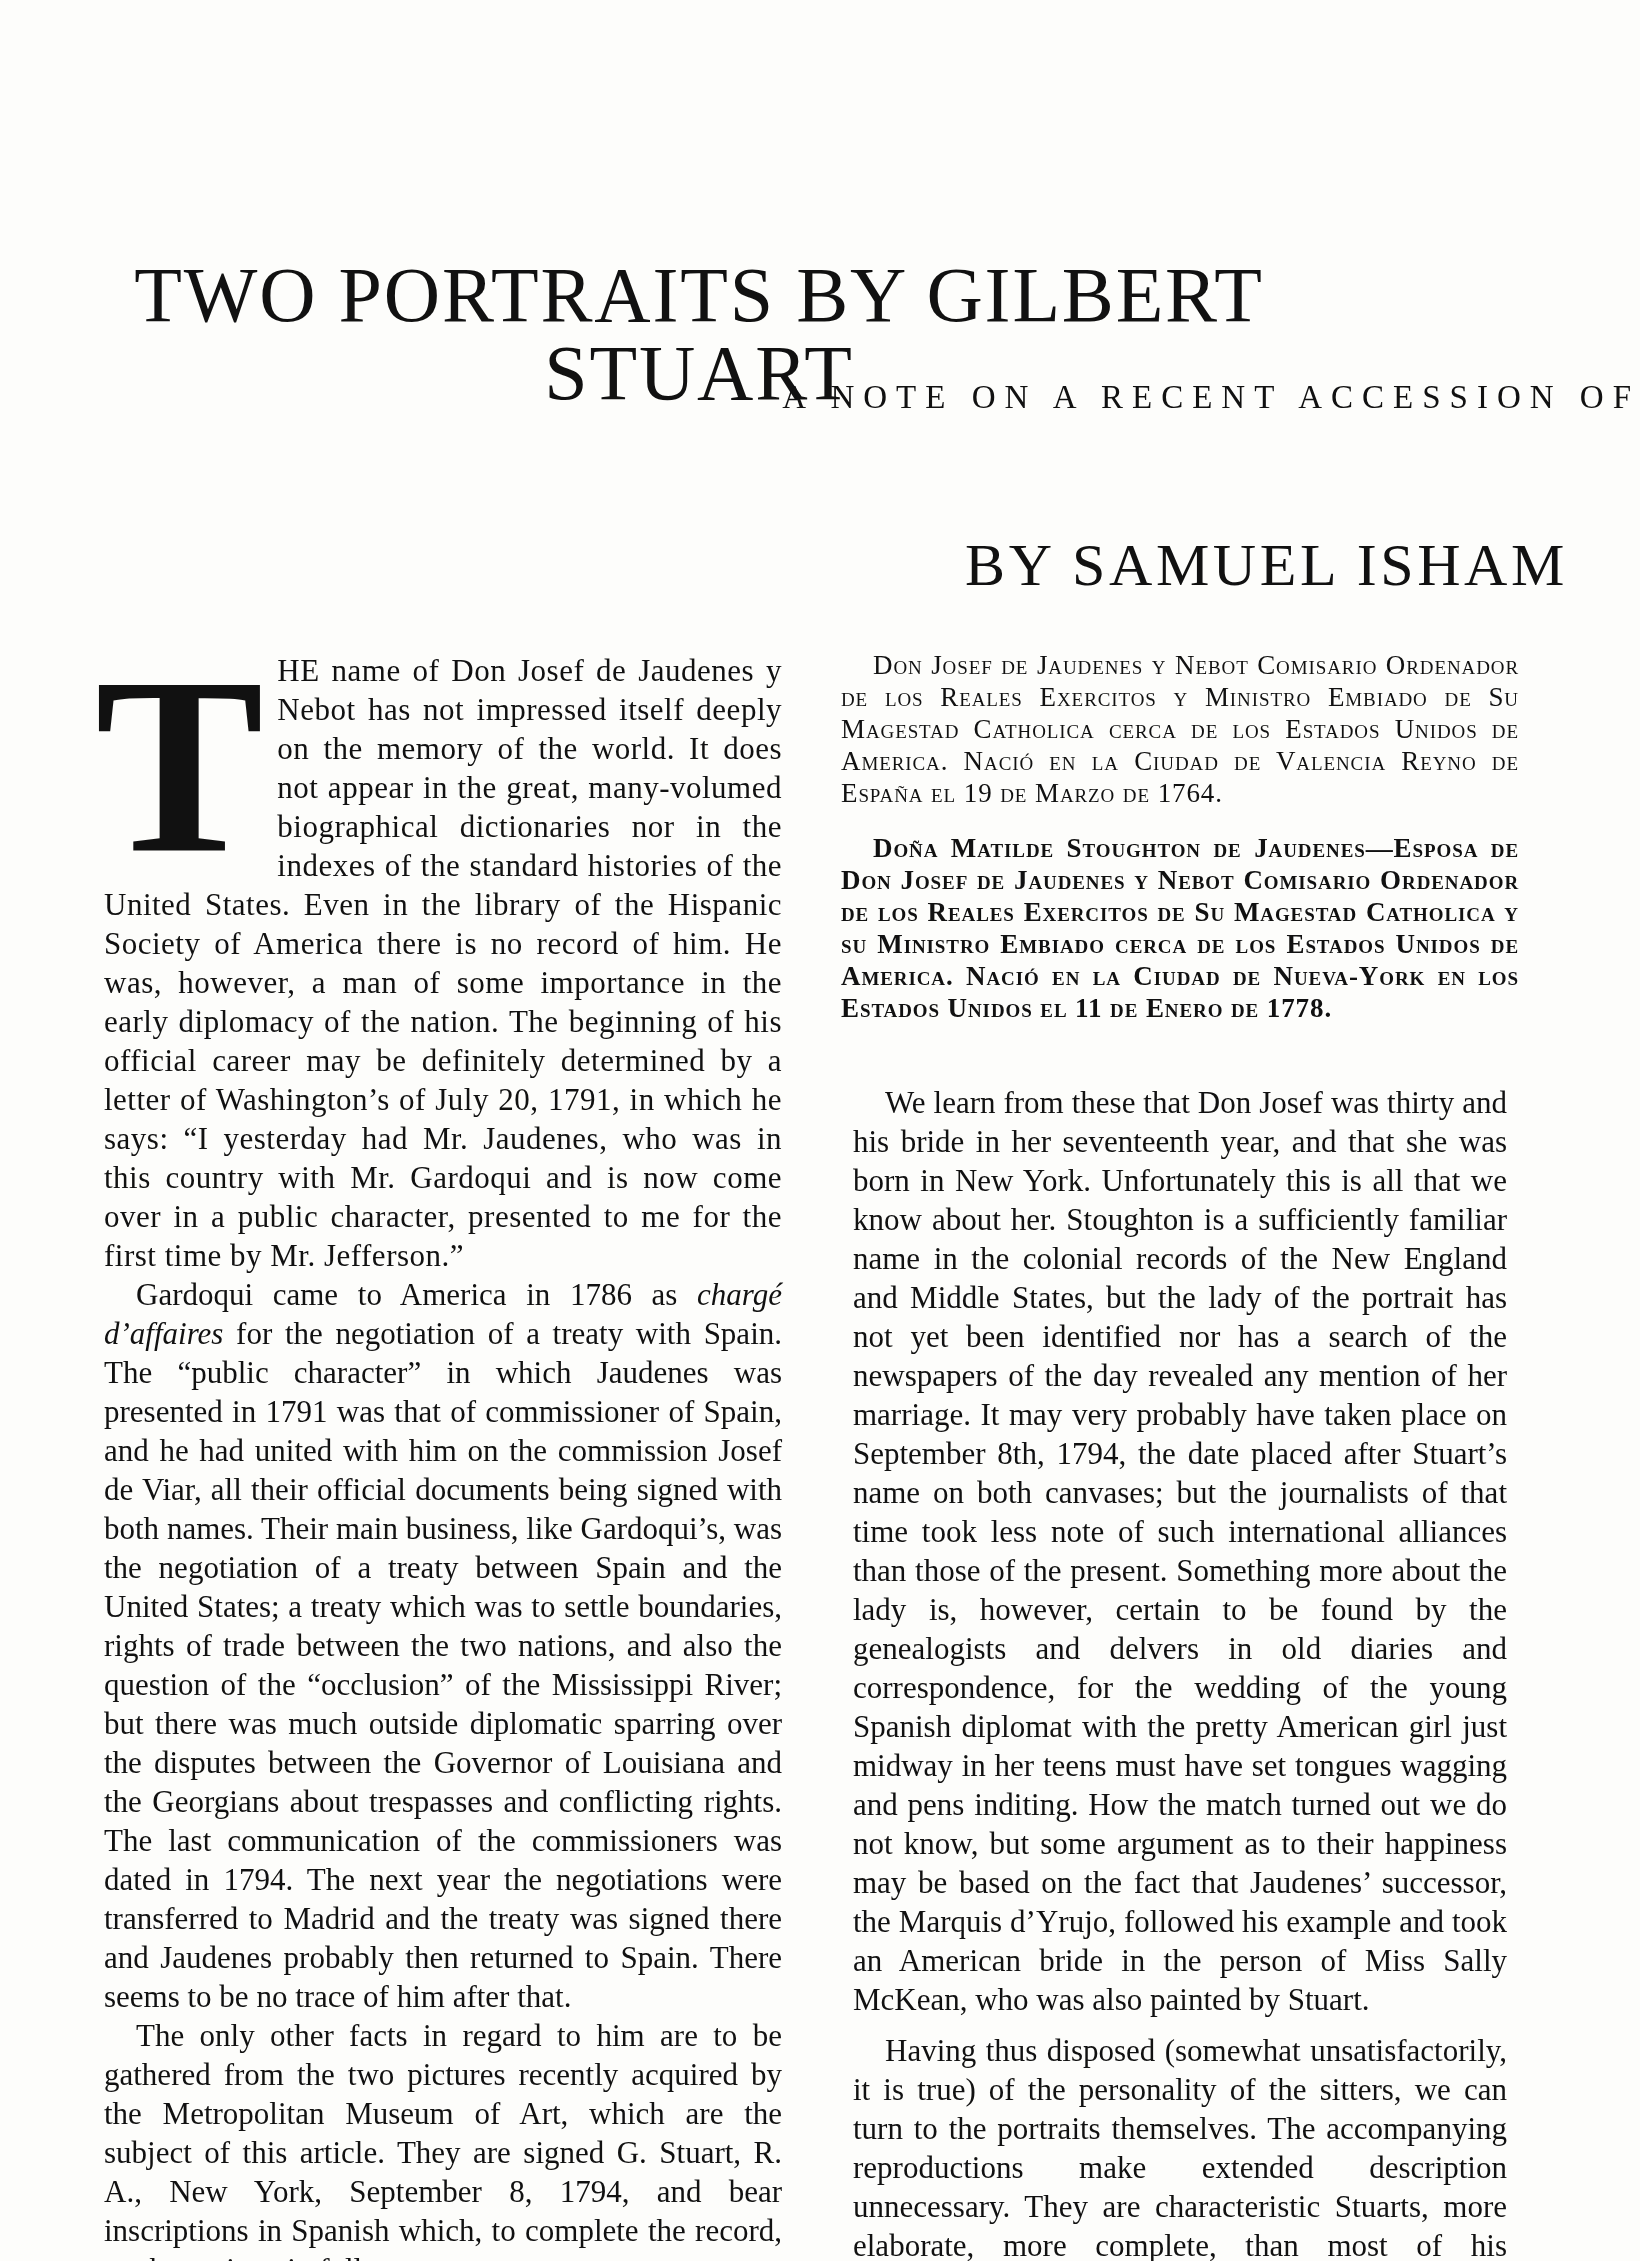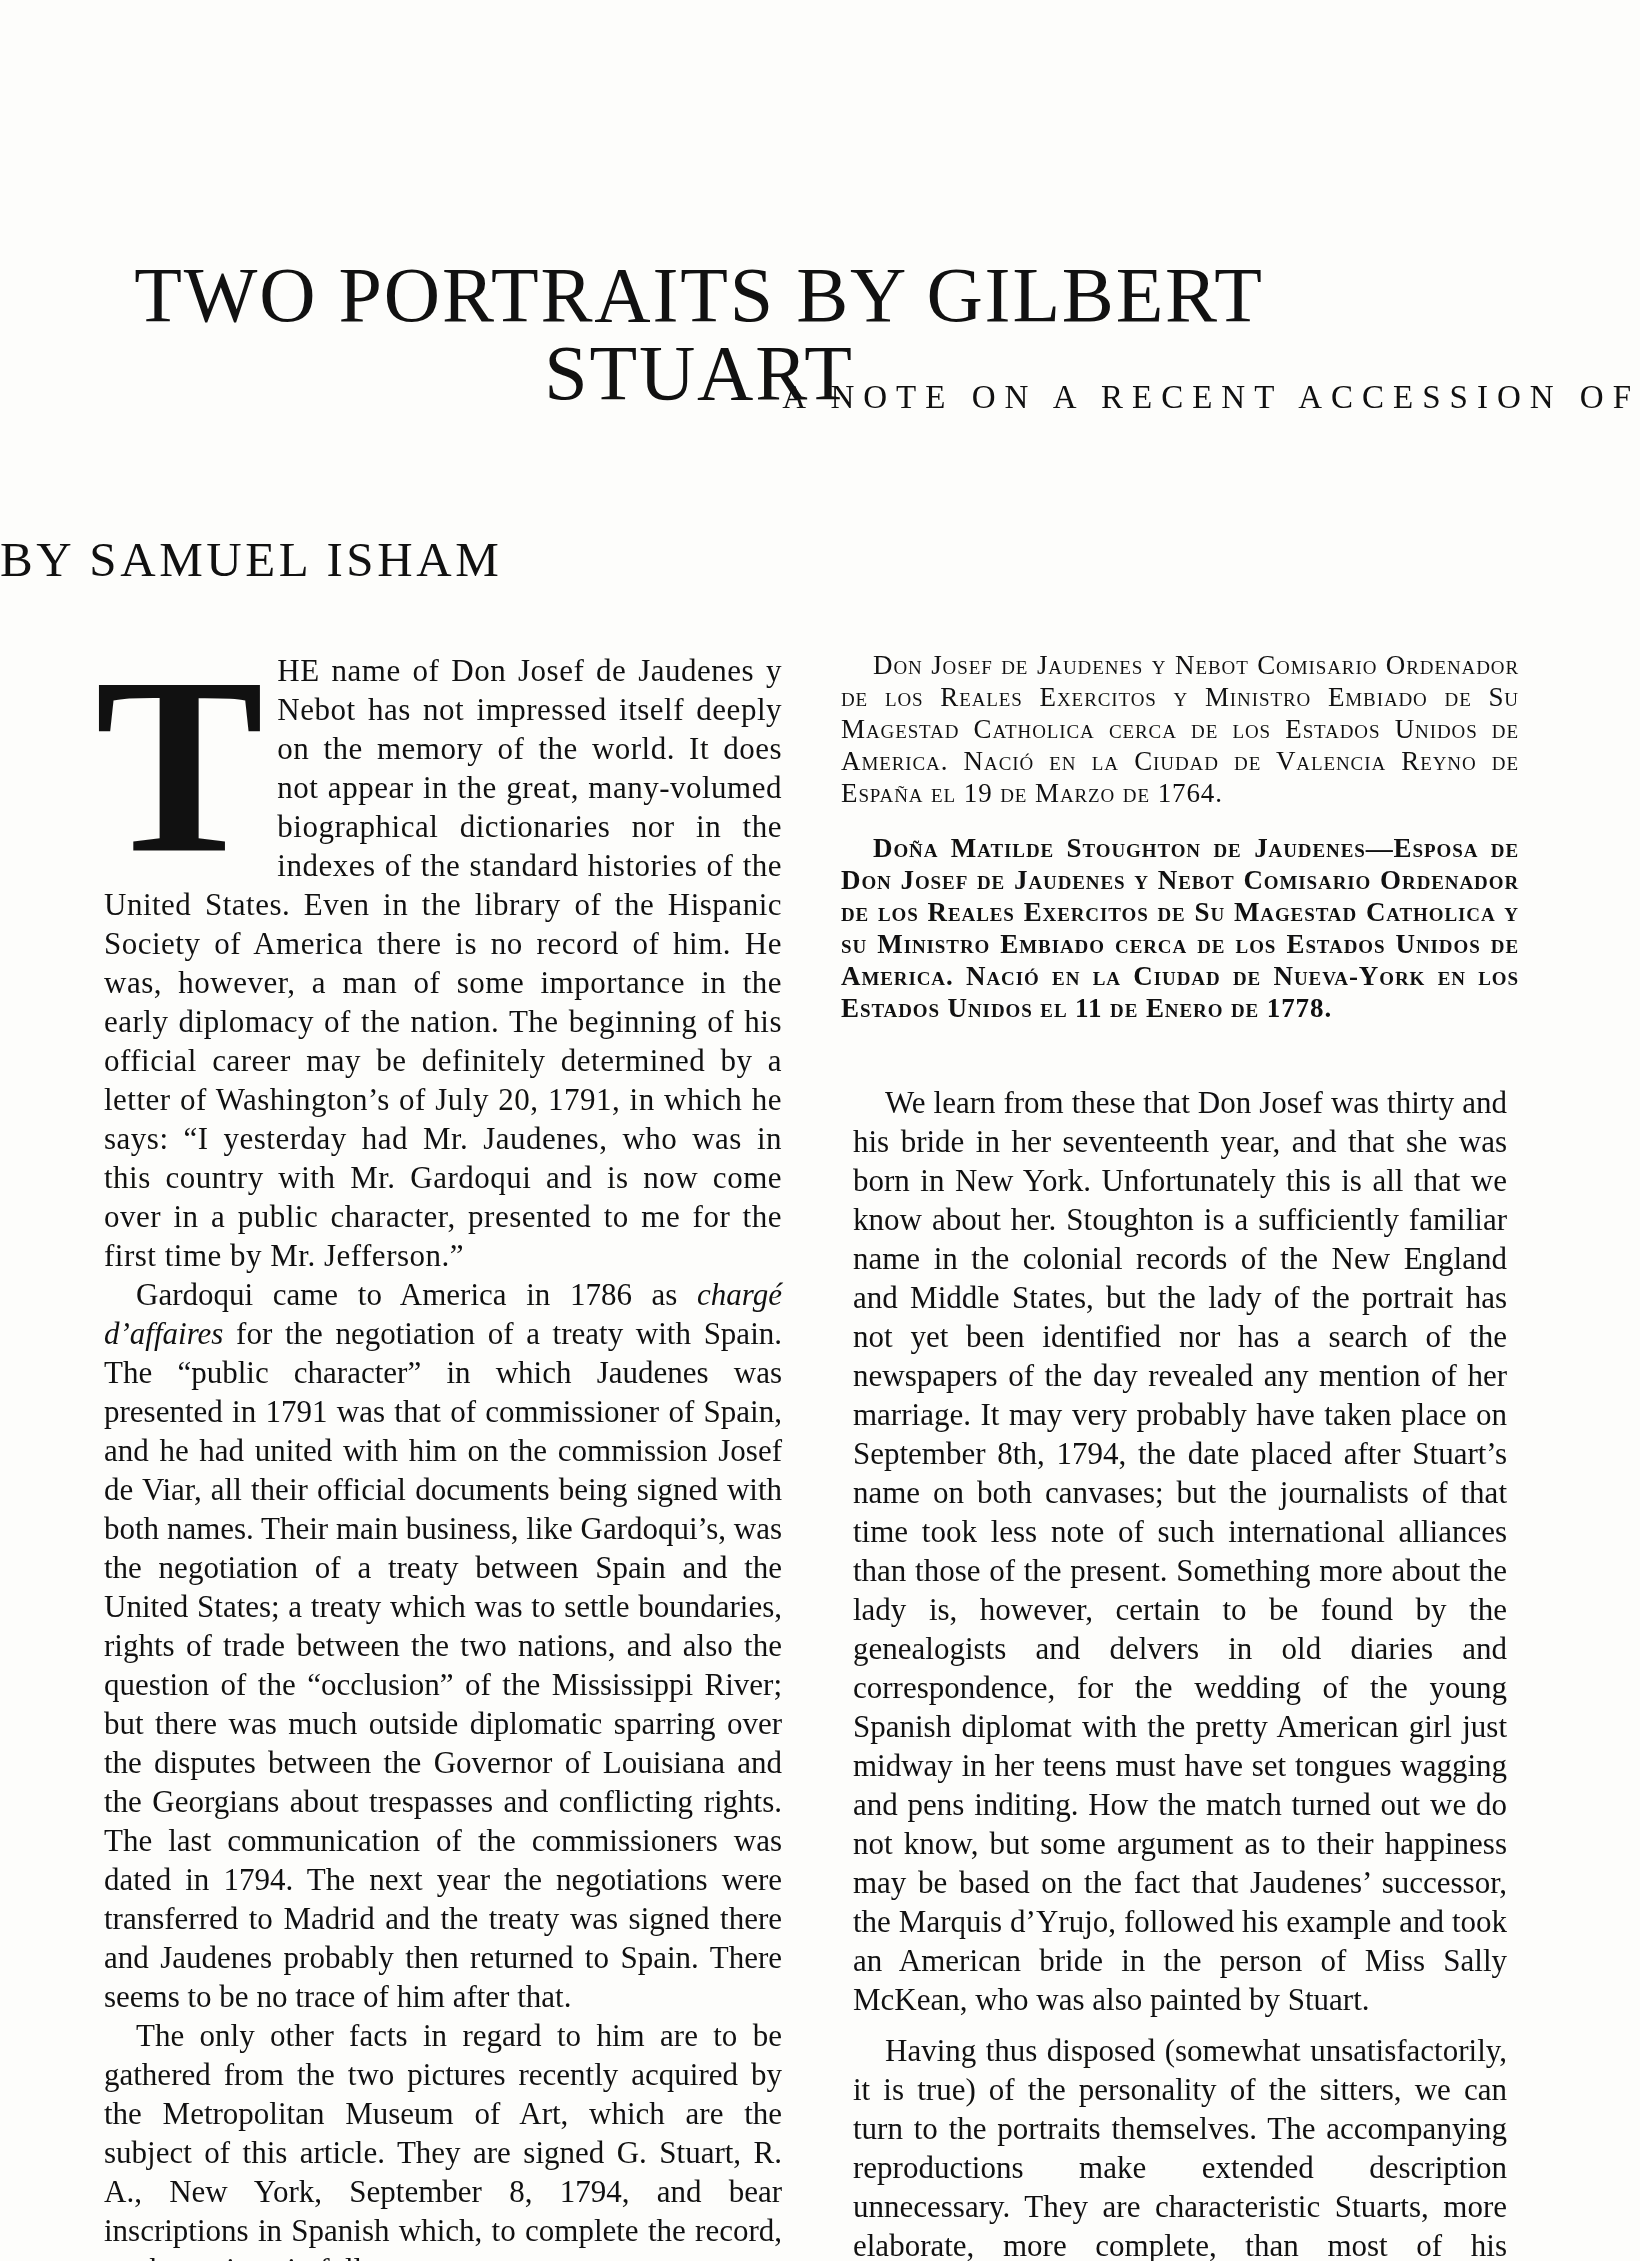--- a/index.html
+++ b/index.html
@@ -3,22 +3,22 @@
 <meta charset="utf-8">
 <style>
   html, body { margin: 0; padding: 0; background: #ffffff; }
   body { width: 1640px; height: 2445px; position: relative; overflow: hidden;
          font-family: "Liberation Serif", "DejaVu Serif", serif; color: #111; }
   .page { position: absolute; left: 0; top: 0; width: 1640px; height: 2445px; background: #fdfdfb; }
   .title { position: absolute; left: 5px; width: 1388px; top: 256px; text-align: center;
            font-size: 78px; letter-spacing: 1.8px; font-weight: normal; margin: 0; line-height: 1; }
   .subtitle { position: absolute; left: 0; width: 1640px; top: 372px; text-align: right;
               font-size: 33px; letter-spacing: 9px; line-height: 51px; }
-  .byline { position: absolute; left: 0; width: 1568px; top: 531px; text-align: left;
-            font-size: 49px; letter-spacing: 3.6px; }
+  .byline { position: absolute; left: 0; width: 1568px; top: 531px; text-align: right;
+            font-size: 60px; letter-spacing: 3.6px; }
   .col { position: absolute; top: 651px; width: 678px; font-size: 31px; line-height: 39px;
          text-align: justify; hyphens: manual; }
   .col-left { left: 104px; }
   .col-right { left: 841px; top: 649px; }
   .col p { margin: 0; text-indent: 32px; }
   .col p.noindent { text-indent: 0; }
   .dropcap { float: left; font-size: 253px; line-height: 194px; height: 194px; margin: 17px 13.6px 0 -9px;
              font-weight: bold; }
   .lead-caps { letter-spacing: 0.5px; }
   .inscription { font-variant: small-caps; font-size: 27px; line-height: 32px; letter-spacing: 0.9px;

